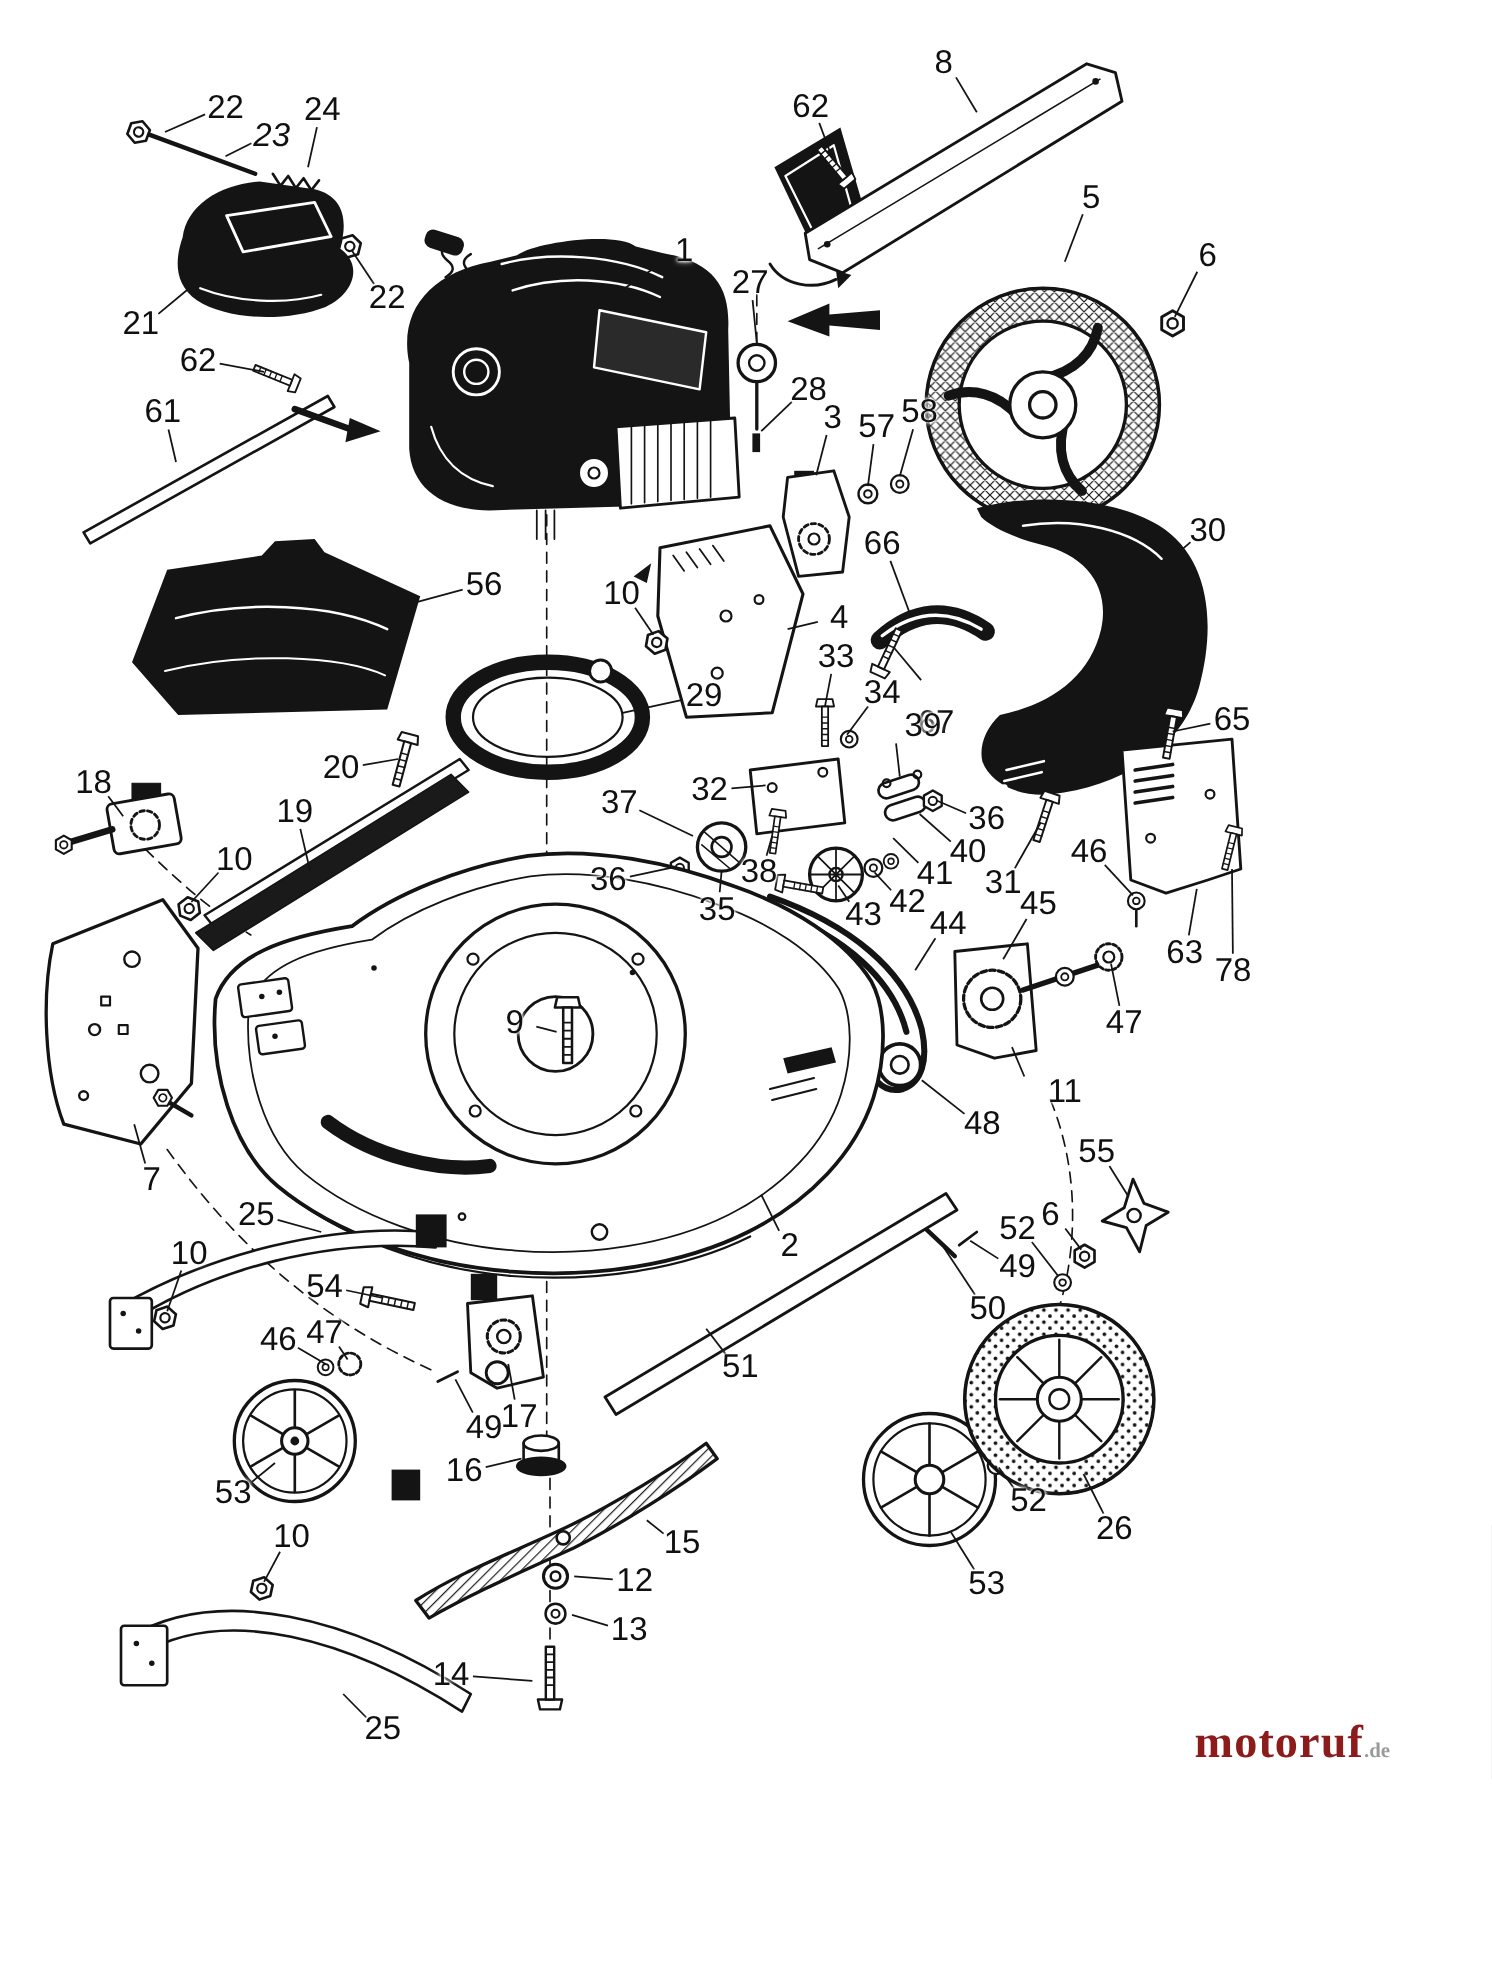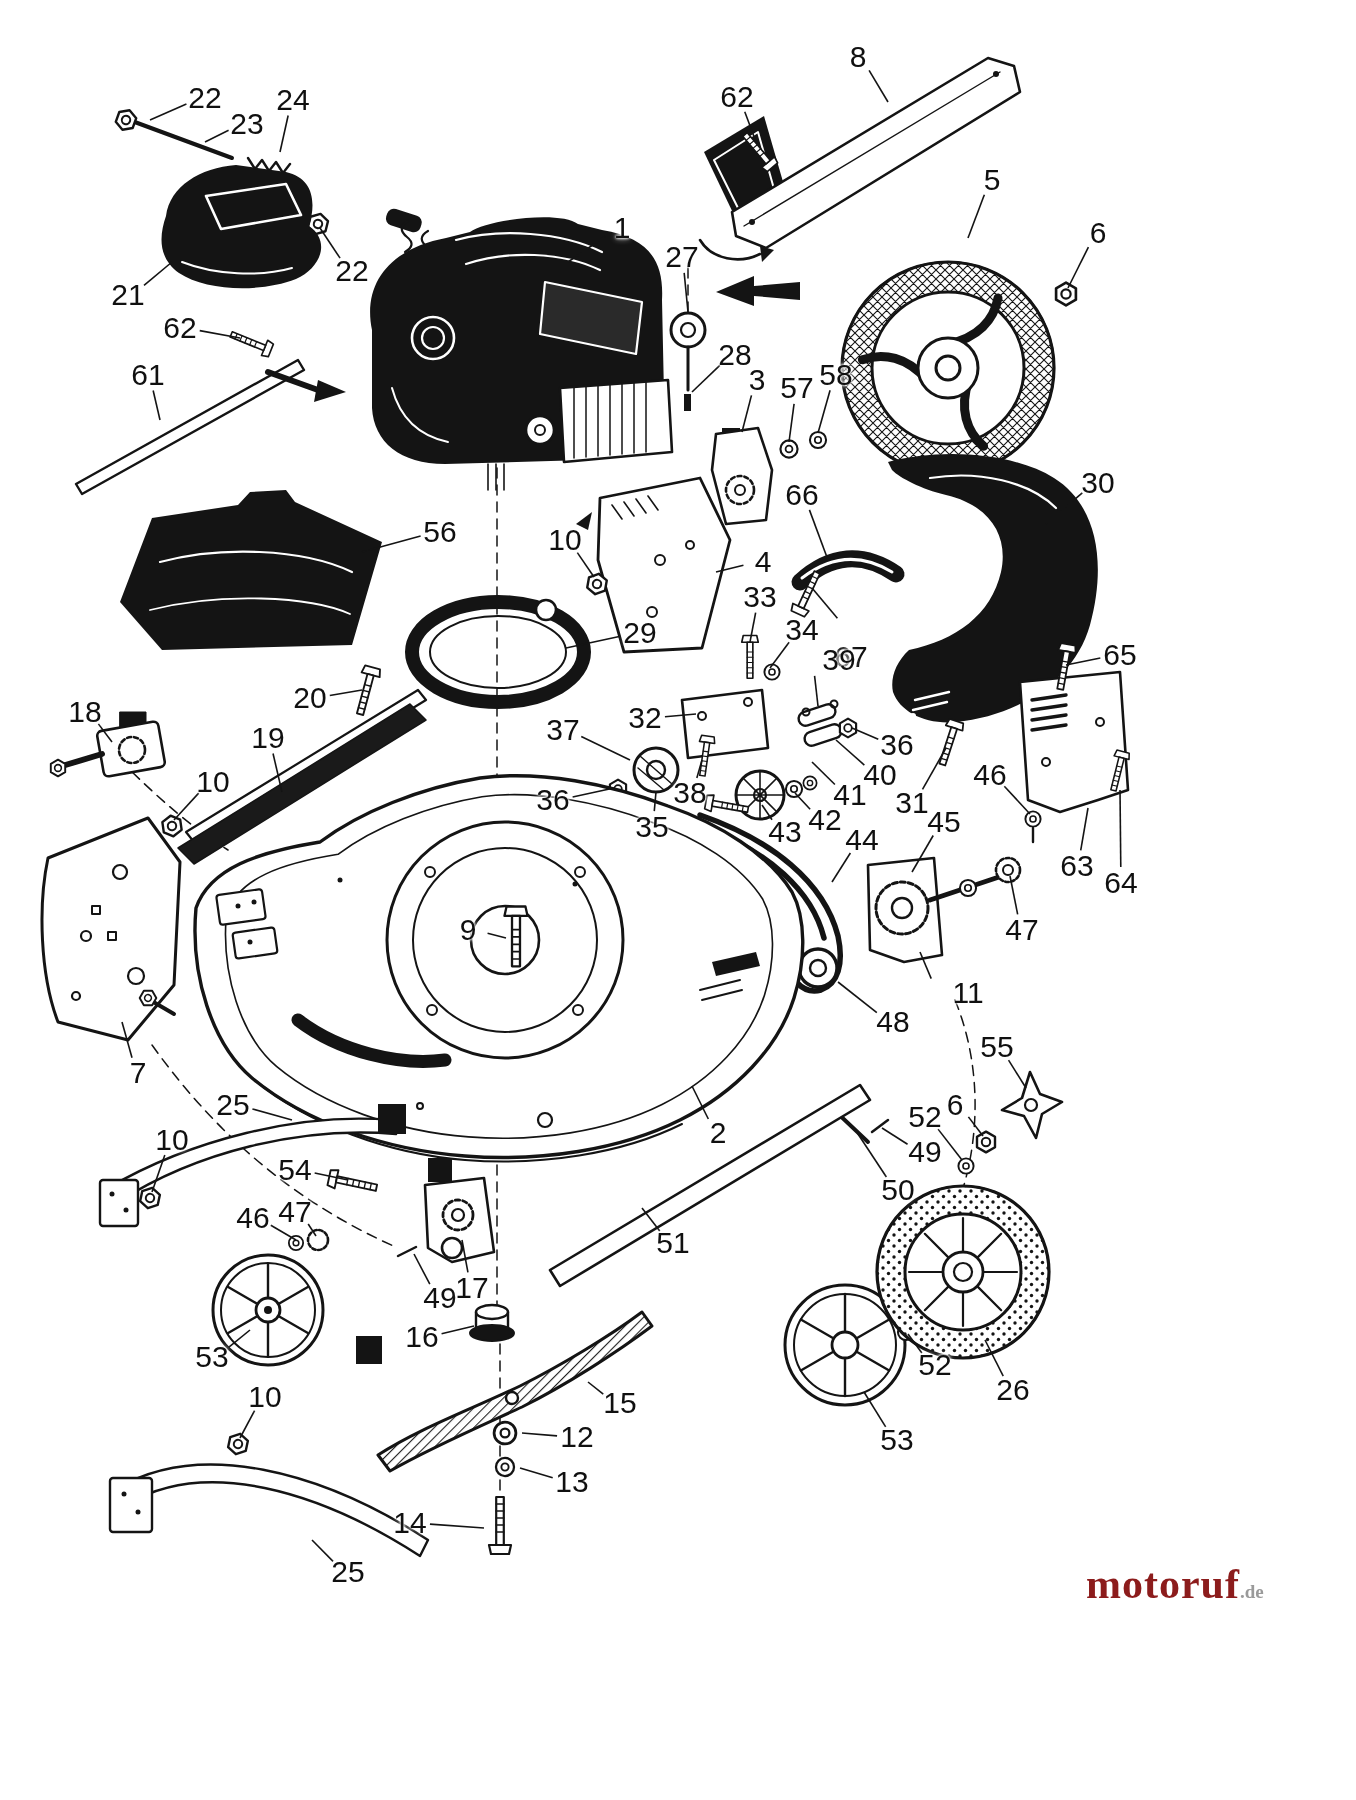--- a/index.html
+++ b/index.html
@@ -481,21 +481,21 @@
       <line x1="885.6694235422586" y1="1426.8153292128102" x2="864" y2="1392" stroke="#141414" stroke-width="1.6"></line>
       <line x1="557.0526836608241" y1="1435.8394288675388" x2="522" y2="1433" stroke="#141414" stroke-width="1.6"></line>
       <line x1="552.6876848295866" y1="1477.840424424834" x2="520" y2="1468" stroke="#141414" stroke-width="1.6"></line>
       <line x1="429.95450196572784" y1="1524.0786217278771" x2="484" y2="1528" stroke="#141414" stroke-width="1.6"></line>
       <line x1="333.0518136263268" y1="1561.3701785787214" x2="312" y2="1540" stroke="#141414" stroke-width="1.6"></line>
     </svg>
 
   <div class="label-layer" id="label-layer">
       <div class="part-label" style="left: 205px; top: 98px;">22</div>
       <div class="part-label" style="left: 293px; top: 100px;">24</div>
-      <div class="part-label" style="left: 247px; top: 124px;">23</div>
+      <div class="part-label" style="left: 247px; top: 124px; font-style: italic;">23</div>
       <div class="part-label" style="left: 858px; top: 57px;">8</div>
       <div class="part-label" style="left: 737px; top: 97px;">62</div>
       <div class="part-label" style="left: 992px; top: 180px;">5</div>
       <div class="part-label" style="left: 1098px; top: 233px;">6</div>
       <div class="part-label" style="left: 622px; top: 228px;">1</div>
       <div class="part-label" style="left: 682px; top: 257px;">27</div>
       <div class="part-label" style="left: 128px; top: 295px;">21</div>
       <div class="part-label" style="left: 352px; top: 271px;">22</div>
       <div class="part-label" style="left: 735px; top: 355px;">28</div>
       <div class="part-label" style="left: 180px; top: 328px;">62</div>
@@ -526,21 +526,21 @@
       <div class="part-label" style="left: 850px; top: 795px;">41</div>
       <div class="part-label" style="left: 912px; top: 803px;">31</div>
       <div class="part-label" style="left: 990px; top: 775px;">46</div>
       <div class="part-label" style="left: 553px; top: 800px;">36</div>
       <div class="part-label" style="left: 652px; top: 827px;">35</div>
       <div class="part-label" style="left: 825px; top: 820px;">42</div>
       <div class="part-label" style="left: 785px; top: 832px;">43</div>
       <div class="part-label" style="left: 862px; top: 840px;">44</div>
       <div class="part-label" style="left: 944px; top: 822px;">45</div>
       <div class="part-label" style="left: 1077px; top: 866px;">63</div>
-      <div class="part-label" style="left: 1121px; top: 883px;">64</div>
+      <div class="part-label" style="left: 1121px; top: 883px;">78</div>
       <div class="part-label" style="left: 468px; top: 930px;">9</div>
       <div class="part-label" style="left: 1022px; top: 930px;">47</div>
       <div class="part-label" style="left: 940px; top: 993px; margin-left: 28px;">11</div>
       <div class="part-label" style="left: 893px; top: 1022px;">48</div>
       <div class="part-label" style="left: 138px; top: 1073px;">7</div>
       <div class="part-label" style="left: 718px; top: 1133px;">2</div>
       <div class="part-label" style="left: 997px; top: 1047px;">55</div>
       <div class="part-label" style="left: 955px; top: 1105px;">6</div>
       <div class="part-label" style="left: 925px; top: 1117px;">52</div>
       <div class="part-label" style="left: 925px; top: 1152px;">49</div>

